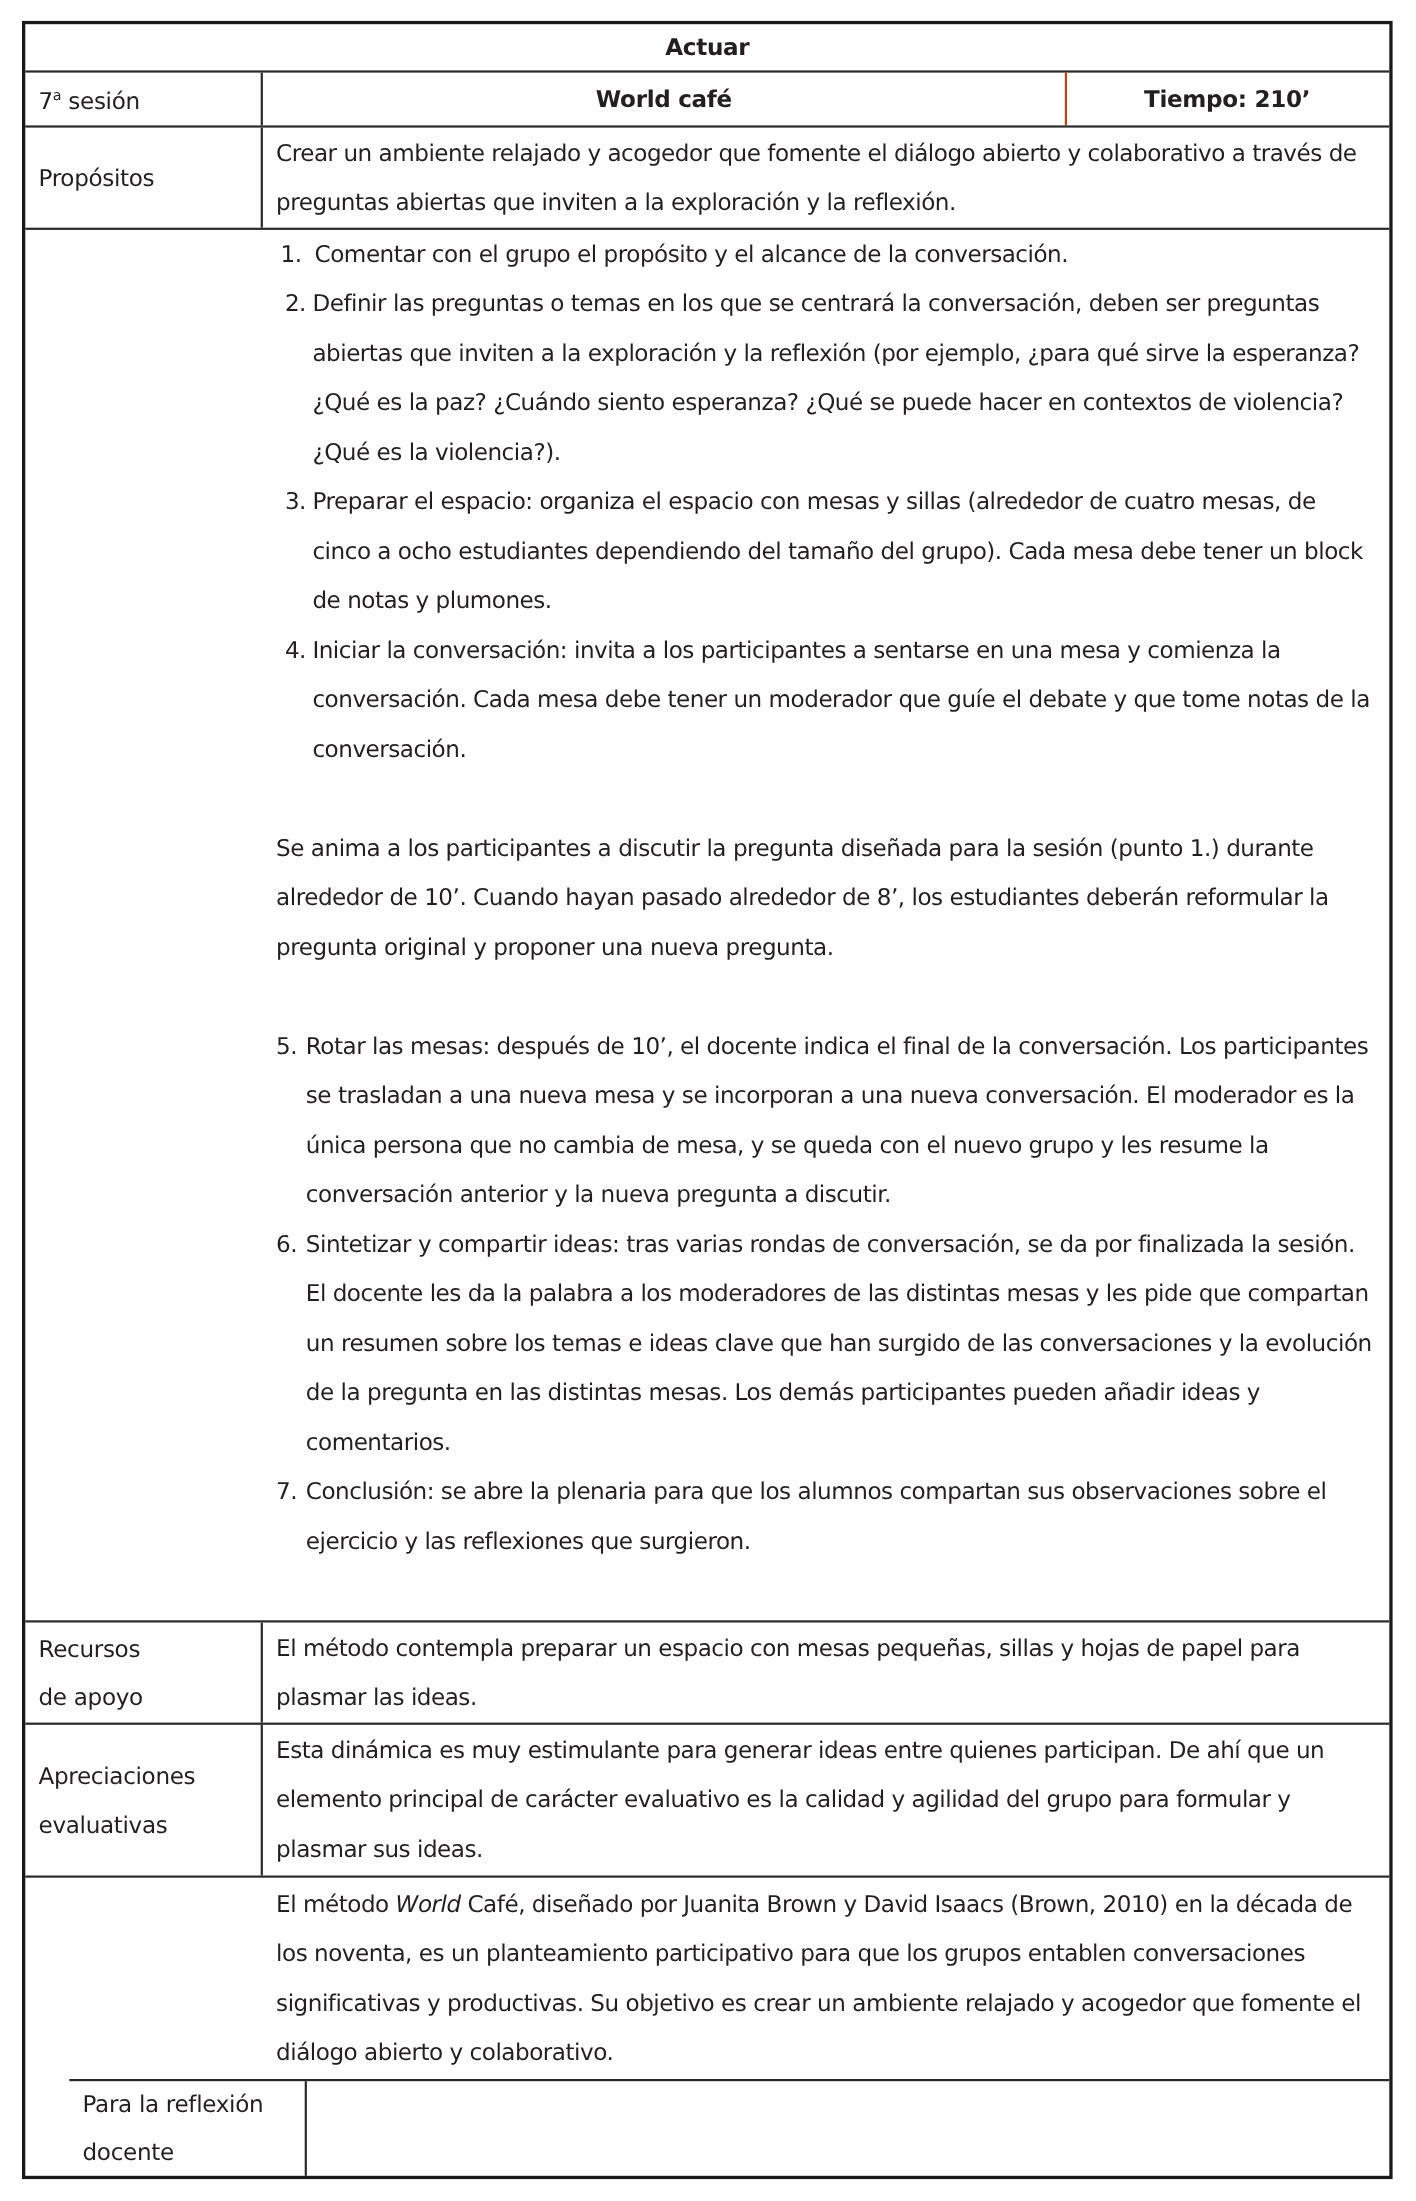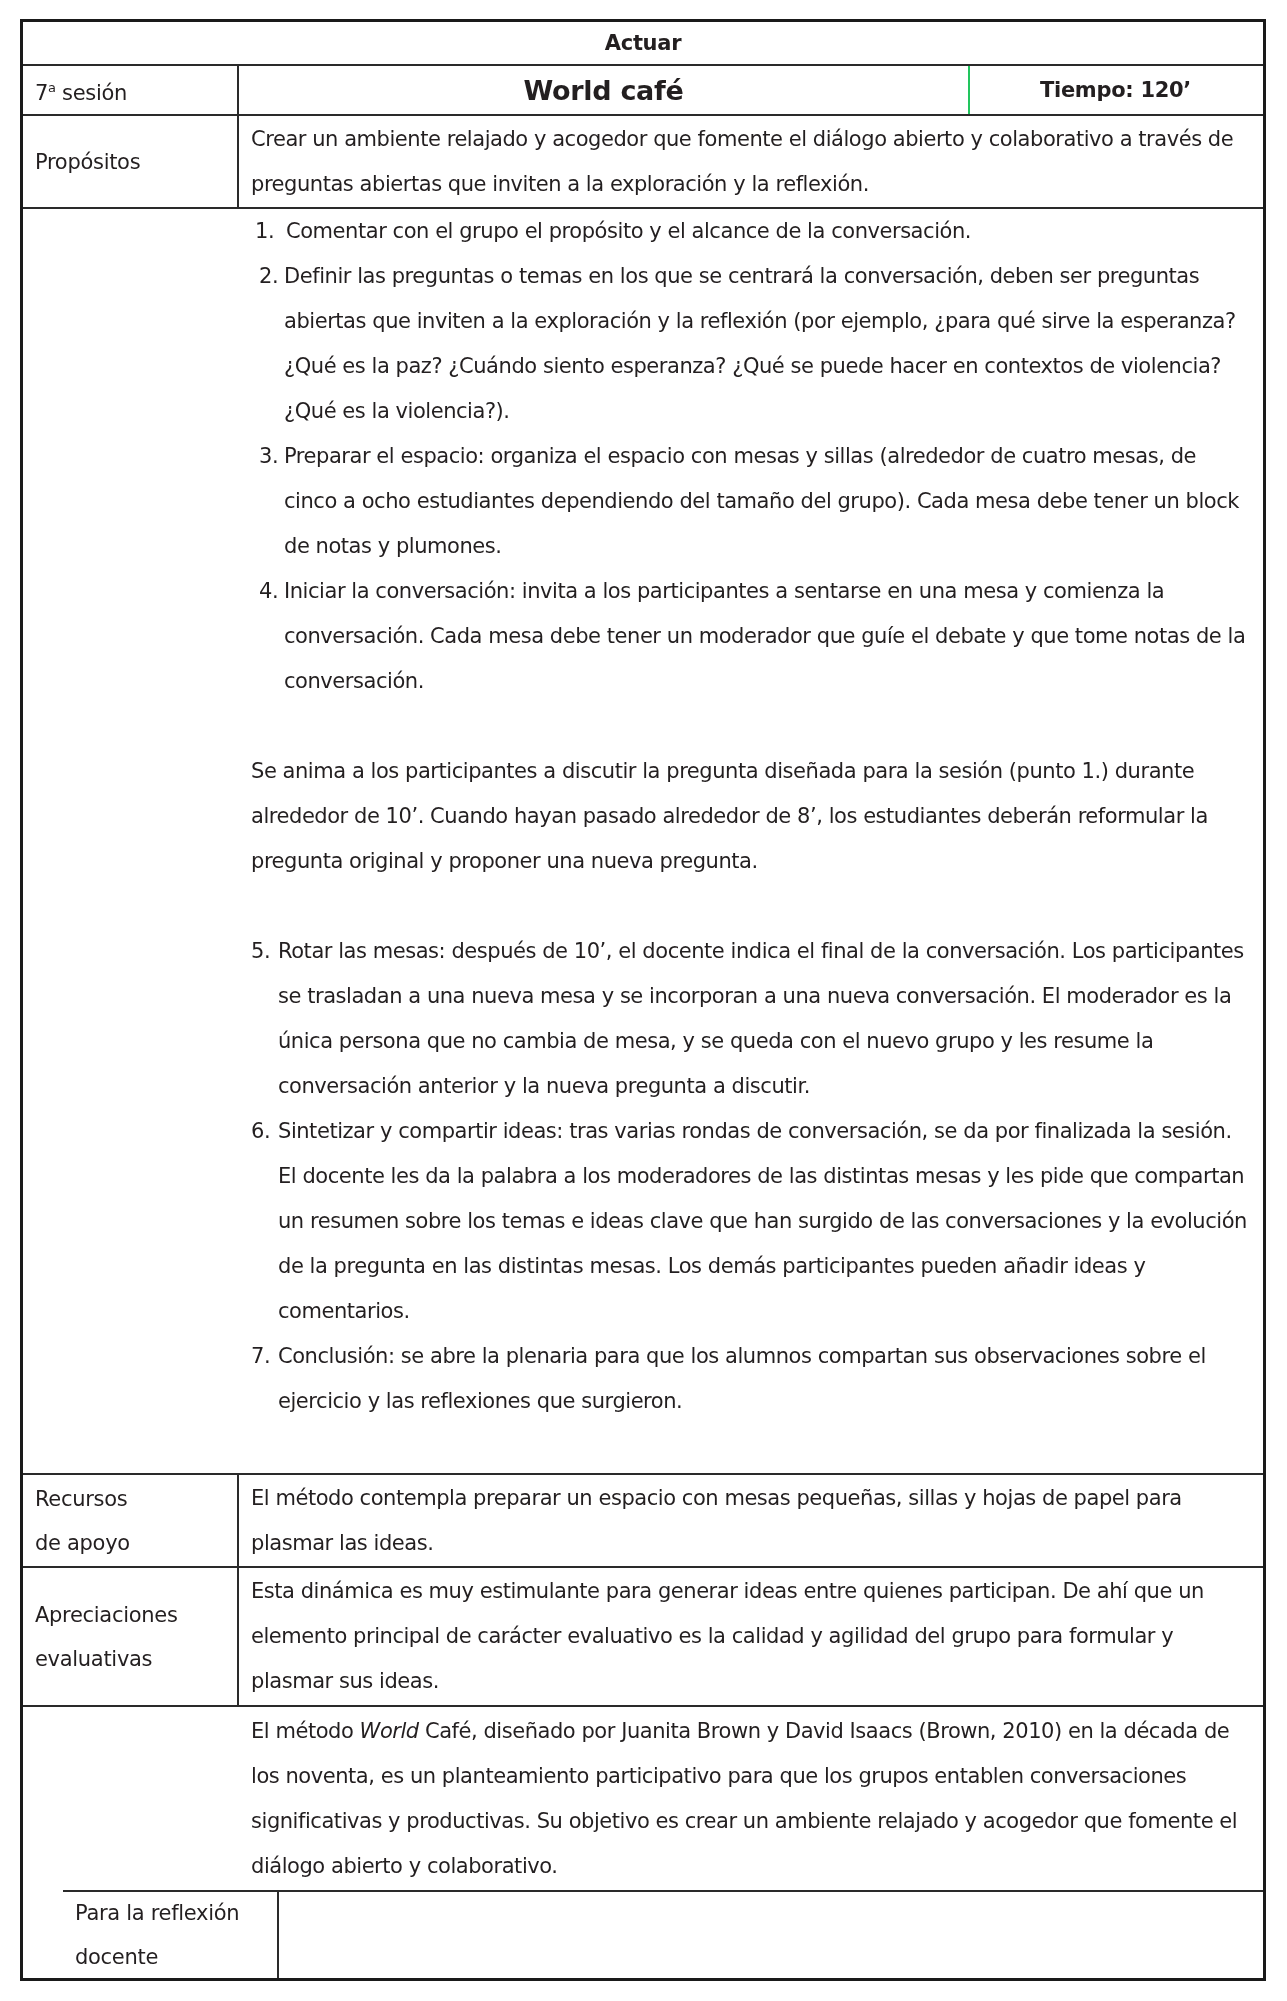--- a/index.html
+++ b/index.html
@@ -17,21 +17,21 @@
     font-size: 21px; line-height: 44px; letter-spacing: -0.3px;
   }
   .content {
     position: absolute; left: 216px; right: 0; top: 0; bottom: 0;
     padding: 0 10px 0 12px; box-sizing: border-box;
     font-size: 21px; line-height: 45px; letter-spacing: -0.45px;
     display: flex; flex-direction: column; justify-content: center;
   }
   .content p { margin: 0; }
   .hdr { position: absolute; left: 0; right: 0; top: 0; bottom: 0; display: flex; align-items: center; justify-content: center; font-weight: bold; font-size: 21px; letter-spacing: -0.3px; }
-  .mid { position: absolute; left: 216px; width: 729px; top: 0; bottom: 0; border-right: 2px solid #22c55e; display: flex; align-items: center; justify-content: center; font-weight: bold; font-size: 27px; letter-spacing: -0.3px; }
+  .mid { position: absolute; left: 216px; width: 729px; top: 0; bottom: 0; border-right: 2px solid #c2410c; display: flex; align-items: center; justify-content: center; font-weight: bold; font-size: 21px; letter-spacing: -0.3px; }
   .tiempo { position: absolute; left: 945px; right: 0; top: 0; bottom: 0; display: flex; align-items: center; justify-content: center; font-weight: bold; font-size: 21px; letter-spacing: -0.3px; }
   .item { display: flex; }
   .item .num { flex: 0 0 auto; }
   .item .txt { flex: 1; }
   .li { padding-left: 4px; }
   .li .num { width: 25px; }
   .li.first .num { width: 31px; }
   .li2 { padding-left: 0; }
   .li2 .num { width: 27px; }
   .gap { height: 45px; }
@@ -46,21 +46,21 @@
 
   <div class="row first" style="top:0; height:42px;">
     <div class="hdr">Actuar</div>
   </div>
 
   <div class="row" style="top:42px; height:50px;">
     <div class="lbl">
       <span><span>7</span><sup>a</sup><span> sesión</span></span>
     </div>
     <div class="mid">World café</div>
-    <div class="tiempo">Tiempo: 120’</div>
+    <div class="tiempo">Tiempo: 210’</div>
   </div>
 
   <div class="row" style="top:92px; height:93px;">
     <div class="lbl">Propósitos</div>
     <div class="content">
         <p>Crear un ambiente relajado y acogedor que fomente el diálogo abierto y colaborativo a través de preguntas abiertas que inviten a la exploración y la reflexión.</p>
       </div>
   </div>
 
   <div class="row" style="top:185px; height:1266px;">

